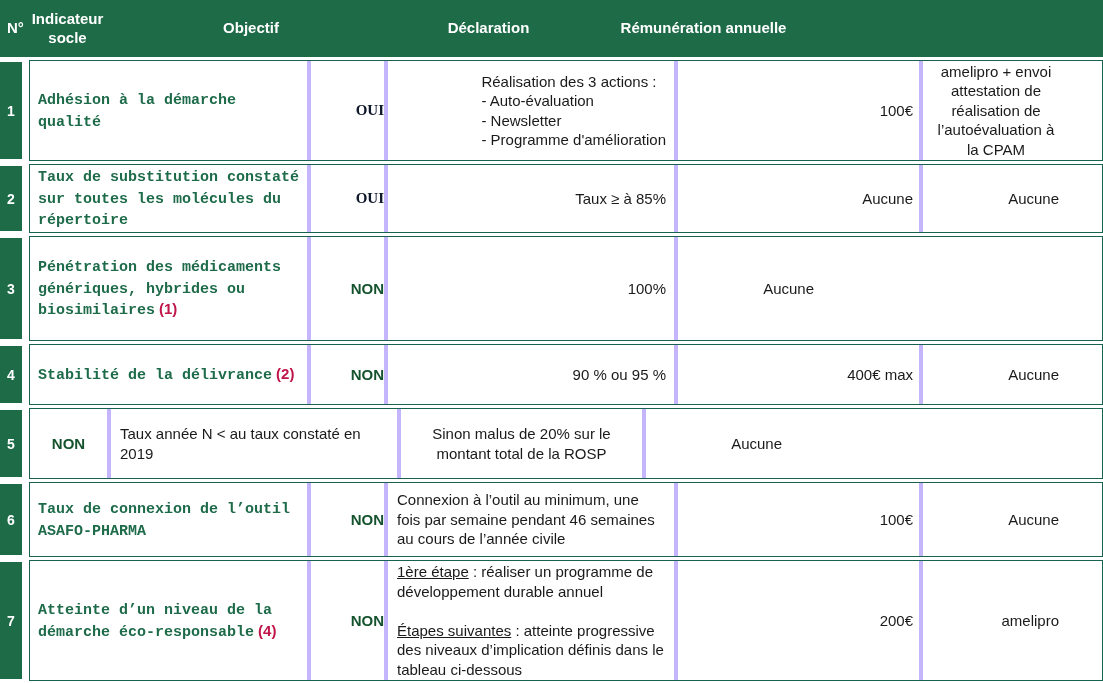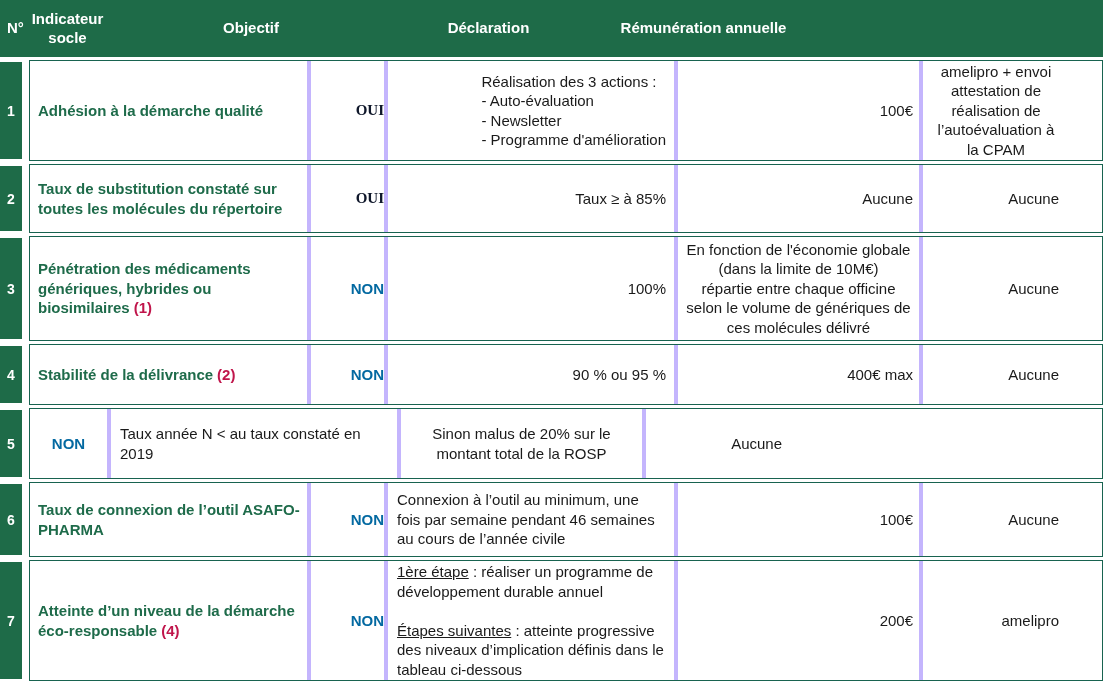--- a/index.html
+++ b/index.html
@@ -26,25 +26,25 @@
   .num{
     width:22px;margin:2px 7px 2px 0;background:#1E6B48;color:#fff;
     font-weight:bold;font-size:14px;display:flex;align-items:center;justify-content:center;
   }
   .cells{
     display:flex;flex:1;border:1px solid #186350;box-sizing:border-box;background:#fff;
   }
   .cell{box-sizing:border-box;display:flex;align-items:center;line-height:1.3;}
   .cell + .cell{border-left:4px solid #c4b5fd;justify-content:flex-end;}
   .c-ind{width:277px;padding:4px 6px 4px 8px;color:#1E6B4A;font-weight:bold;text-align:left;}
-  .c-ind .ind-text{white-space:pre-line;}
+  .c-ind .ind-text{white-space:pre-line;font-family:Liberation Mono, monospace;}
   .c-ind .note{color:#C0154B;margin-left:4px;font-weight:bold;}
   .c-socle{width:77px;justify-content:center;text-align:center;font-weight:bold;}
   .c-socle.oui{color:#0f172a;font-family:Liberation Serif, serif;}
-  .c-socle.non{color:#0369a1;}
+  .c-socle.non{color:#14532d;}
   .c-obj{width:290px;padding:5px 8px 5px 9px;text-align:left;}
   .c-obj .obj-text{white-space:pre-line;}
   .c-rem{width:245px;justify-content:center;text-align:center;padding:4px 6px;}
   .c-rem .rem-text{white-space:pre-line;}
   .c-dec{width:150px;justify-content:center;text-align:center;padding:4px 10px;}
   .u{text-decoration:underline;}
   .rich{white-space:pre-line;}
 </style>
 </head>
 <body>
@@ -102,25 +102,20 @@
 
   <div class="row" style="height:105px">
     <div class="num">3</div>
     <div class="cells">
       <div class="cell c-ind">
           <span><span class="ind-text">Pénétration des médicaments génériques, hybrides ou biosimilaires</span><span class="note">(1)</span></span>
         </div>
       <div class="cell c-socle non">NON</div>
       <div class="cell c-obj">
           <span class="obj-text">100%</span>
-        </div>
-      <div class="cell c-rem">
-          <span class="rem-text">En fonction de l'économie globale
-(dans la limite de 10M€)
-répartie entre chaque officine selon le volume de génériques de ces molécules délivré</span>
         </div>
       <div class="cell c-dec">
           <span>Aucune</span>
         </div>
     </div>
   </div>
 
   <div class="row" style="height:61px">
     <div class="num">4</div>
     <div class="cells">

